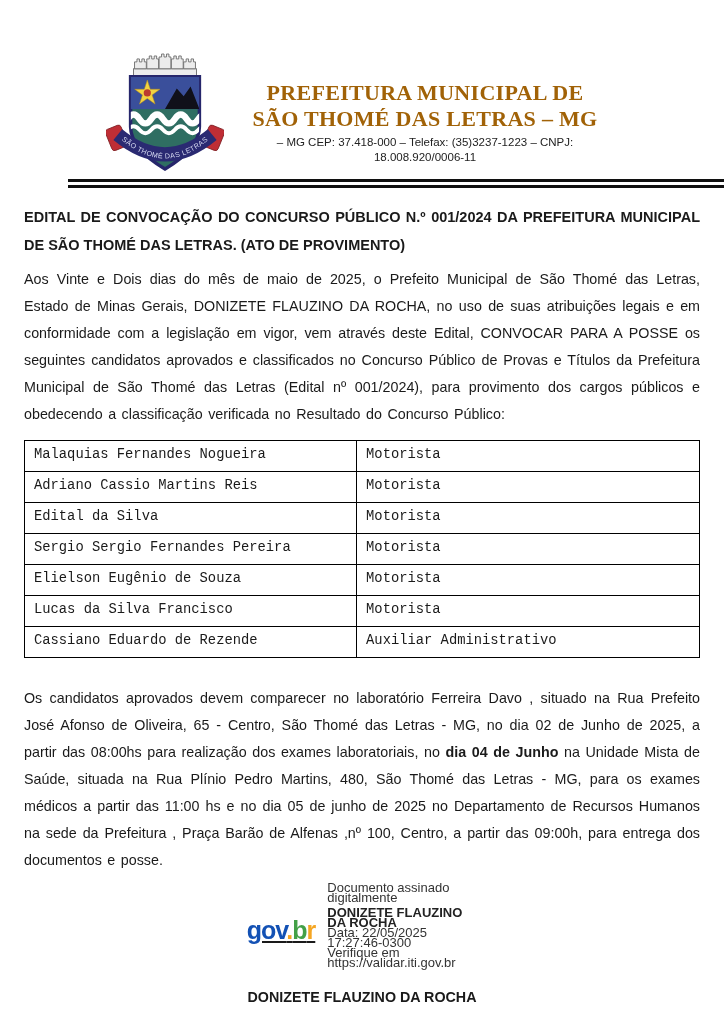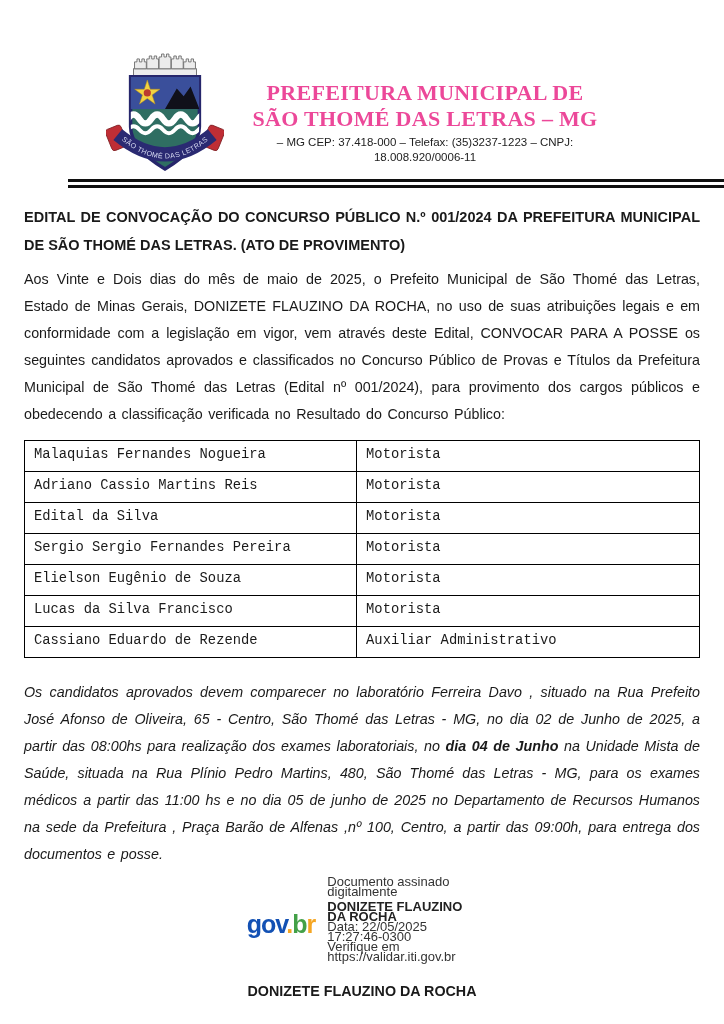--- a/index.html
+++ b/index.html
@@ -12,42 +12,42 @@
   }
   .page { width: 724px; height: 1024px; background: #fff; padding-top: 44px; }
 
   
   .header { display: flex; align-items: flex-start; padding-left: 106px; padding-right: 98px; height: 134px; }
   .crest { width: 118px; flex: 0 0 118px; }
   .header-text { flex: 1; text-align: center; padding-top: 36px; }
   .org-title {
     font-family: "Liberation Serif", serif;
     font-weight: bold; font-size: 22px; line-height: 26px; letter-spacing: 0.3px;
-    color: #ec4899;
+    color: #a16207;
   }
   .org-address { font-size: 11.5px; line-height: 14.5px; margin-top: 3px; color: #222; }
 
   .double-rule {
     margin-left: 68px; margin-top: 1px; height: 9px;
     border-top: 3px solid #101010; border-bottom: 3px solid #101010;
   }
 
   
   .content { padding: 0 24px; }
   .doc-title {
     margin-top: 15px;
     font-weight: bold; font-size: 14.5px; line-height: 28px;
     text-align: justify; text-justify: inter-word;
   }
   .para {
     margin-top: 7px;
     font-size: 14.3px; line-height: 27px; word-spacing: 1.5px;
     text-align: justify; text-justify: inter-word;
   }
-  .para-2 { margin-top: 21px; font-style: italic; }
+  .para-2 { margin-top: 27px; }
 
   table.candidates {
     width: 100%; margin-top: 12px;
     border-collapse: collapse;
     font-family: Liberation Mono, monospace;
   }
   table.candidates td {
     border: 1px solid #000;
     font-size: 13.8px; line-height: 16px;
     padding: 6px 9px 8px 9px;
@@ -55,20 +55,21 @@
   }
   td.col-name { width: 49.2%; }
   td.col-role { width: 50.8%; }
 
   
   .stamp { margin-top: 9px; display: flex; justify-content: center; align-items: center; gap: 12px; }
   .govbr-logo {
     font-weight: bold; font-size: 25px; letter-spacing: -1px;
     font-family: "Liberation Sans", sans-serif;
     padding-top: 10px;
+    text-decoration: underline;
   }
   .govbr-logo .c-blue  { color: #1351B4; }
   .govbr-logo .c-yellow{ color: #F5A623; }
   .govbr-logo .c-green { color: #43A047; }
   .stamp-text { font-size: 13px; line-height: 10px; color: #333; text-align: left; width: 150px; }
   .stamp-text .line1 { margin-bottom: 5px; }
   .stamp-text .signer { font-weight: bold; color: #222; }
 
   
   .footer { text-align: center; }

